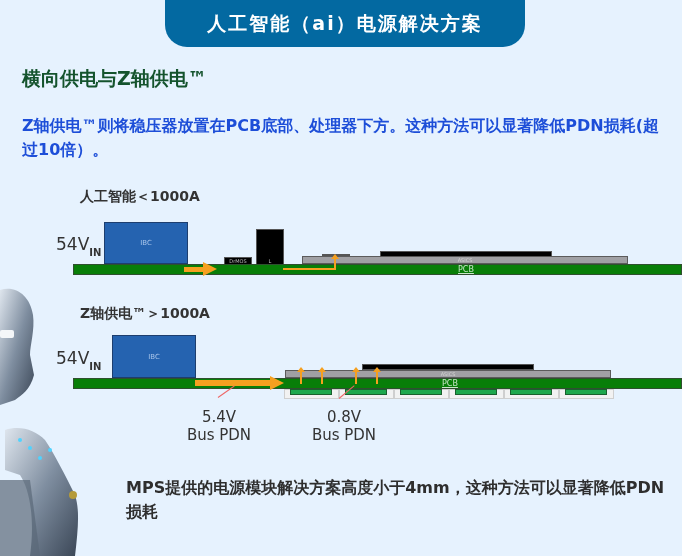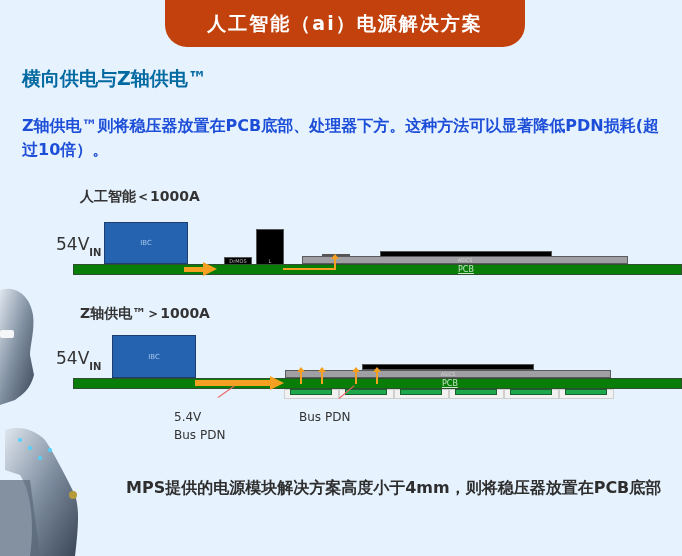--- a/index.html
+++ b/index.html
@@ -5,28 +5,28 @@
   html, body { margin: 0; padding: 0; }
   body {
     width: 682px; height: 556px; overflow: hidden;
     background: #e6f2fe;
     font-family: "DejaVu Sans", "Liberation Sans", sans-serif;
     position: relative;
     color: #333;
   }
   .header-pill {
     position: absolute; left: 165px; top: 0; width: 360px; height: 47px;
-    background: #c2410c; border-radius: 0 0 22px 22px;
+    background: #0369a1; border-radius: 0 0 22px 22px;
     color: #fff; font-size: 19px; font-weight: bold;
     display: flex; align-items: center; justify-content: center;
     letter-spacing: 2px;
   }
   .section-title {
     position: absolute; left: 22px; top: 66px;
-    font-size: 19px; font-weight: bold; color: #0369a1;
+    font-size: 19px; font-weight: bold; color: #14532d;
   }
   .desc {
     position: absolute; left: 22px; top: 114px; width: 650px;
     font-size: 16px; font-weight: bold; color: #1d4ed8; line-height: 24px;
   }
   .diagram-label {
     position: absolute; font-size: 14px; font-weight: bold; color: #333;
   }
   .vin { position: absolute; font-size: 17px; color: #333; }
   .vin sub { font-size: 10px; font-weight: bold; vertical-align: -6px; }
@@ -34,21 +34,21 @@
   .pcb-label { position: absolute; color: #c9e6c9; font-size: 8px; text-decoration: underline; }
   .ibc { position: absolute; background: #2563b0; border: 1px solid #1d3e6e; box-sizing: border-box; color: #a7c4ea; font-size: 7px; display: flex; align-items: center; justify-content: center; }
   .blackbox { position: absolute; background: #000; border: 1px solid #555; box-sizing: border-box; color: #bbb; font-size: 5px; display: flex; align-items: flex-end; justify-content: center; }
   .substrate { position: absolute; background: #a0a0a4; border: 1px solid #5b5b5b; box-sizing: border-box; color: #d4d4d4; font-size: 5px; text-align: center; line-height: 7px; }
   .orange { position: absolute; background: #f5a020; }
   .arrowhead { position: absolute; width: 0; height: 0; border-top: 7px solid transparent; border-bottom: 7px solid transparent; border-left: 14px solid #f5a020; }
   .uparrow { position: absolute; width: 2px; background: #f5a020; }
   .uparrow::before { content: ""; position: absolute; left: -3px; top: -4px; border-left: 4px solid transparent; border-right: 4px solid transparent; border-bottom: 5px solid #f5a020; }
   .module { position: absolute; background: #1ea84d; border: 1px solid #1a5f2d; box-sizing: border-box; }
   .module-frame { position: absolute; border: 1px solid #cfcfcf; background: #f2f2f2; box-sizing: border-box; }
-  .bus-label { position: absolute; font-size: 12px; color: #333; text-align: left; line-height: 18px; }
+  .bus-label { position: absolute; font-size: 15px; color: #333; text-align: center; line-height: 18px; }
   .bottom-text {
     position: absolute; left: 126px; top: 476px; width: 550px;
     font-size: 16px; font-weight: bold; color: #2e2e2e; line-height: 24px;
   }
   .robot { position: absolute; left: 0; top: 280px; width: 100px; height: 276px; }
   .red-line { position: absolute; height: 1px; background: #e66; transform-origin: left center; }
 </style>
 </head>
 <body>
 
@@ -131,16 +131,17 @@
 </div>
 
 <div class="red-line" style="left:218px; top:397px; width:20px; transform: rotate(-35deg);"></div>
 <div class="red-line" style="left:339px; top:398px; width:20px; transform: rotate(-40deg);"></div>
 
 <div class="bus-label" style="left:174px; top:408px; width:90px;">
   <div>5.4V</div>
   <div>Bus PDN</div>
 </div>
 <div class="bus-label" style="left:299px; top:408px; width:90px;">
+  <div>0.8V</div>
   <div>Bus PDN</div>
 </div>
 
-<div class="bottom-text">MPS提供的电源模块解决方案高度小于4mm，则将稳压器放置在PCB底部</div>
+<div class="bottom-text">MPS提供的电源模块解决方案高度小于4mm，这种方法可以显著降低PDN损耗</div>
 
 </body></html>

